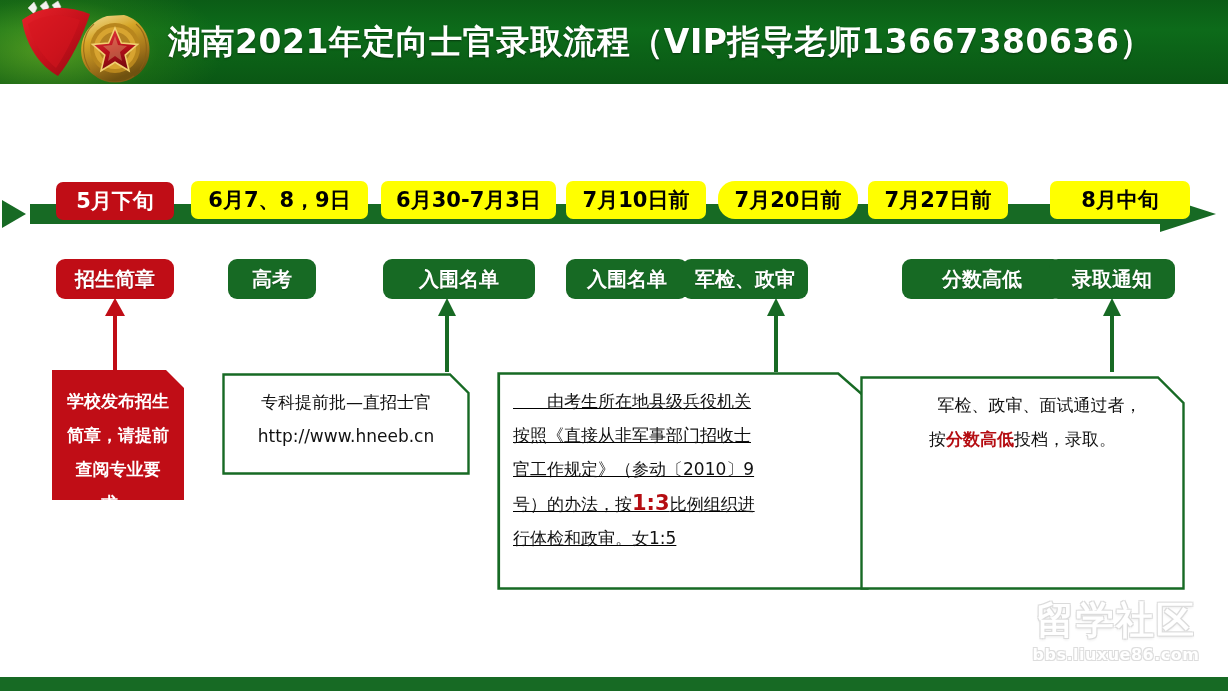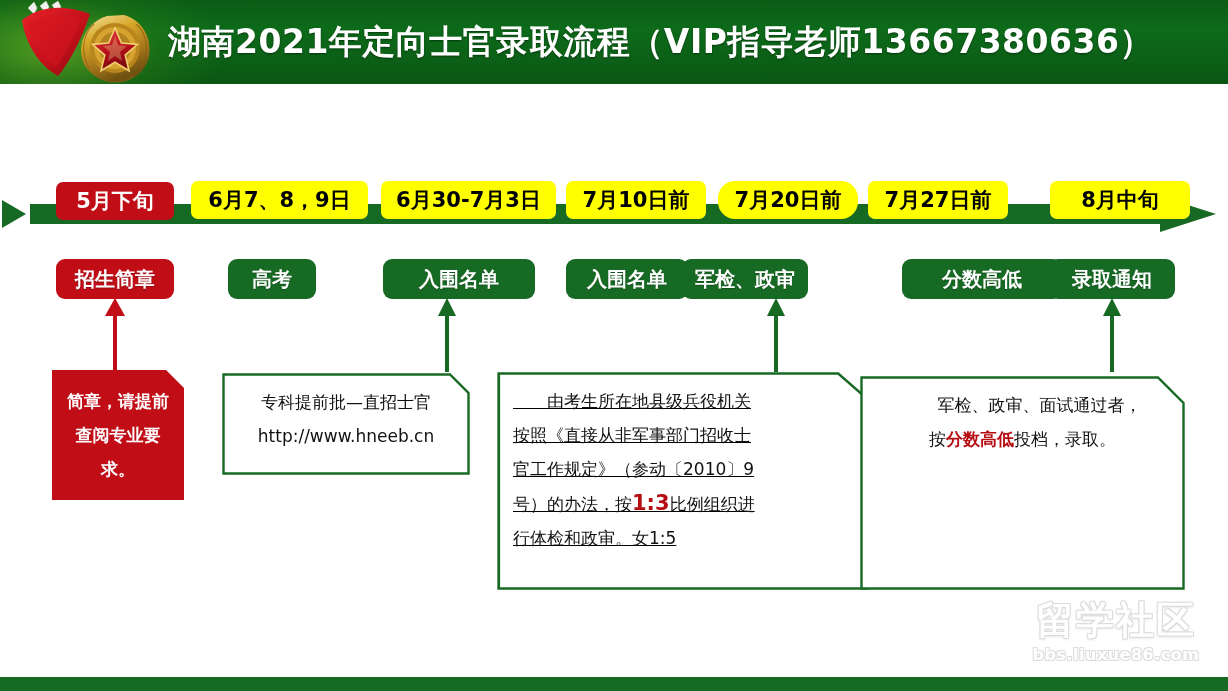--- a/index.html
+++ b/index.html
@@ -303,20 +303,21 @@
       <rect x="1110" y="14" width="4" height="62" fill="#176a24"></rect>
       <path d="M1112 2 L1121 20 L1103 20 Z" fill="#176a24"></path>
     </g>
   </svg>
 
   <div class="desc filled" style="left:52px; top:370px; width:132px; height:130px;">
     <svg class="desc-svg" viewBox="0 0 132 130" preserveAspectRatio="none">
       <path d="M0 0 L114 0 L132 18 L132 130 L0 130 Z" fill="#c00d16"></path>
     </svg>
     <div class="desc-text">
+      <div>学校发布招生</div>
       <div>简章，请提前</div>
       <div>查阅专业要求。</div>
     </div>
   </div>
 
   <div class="desc outline center" style="left:222px; top:373px; width:248px; height:102px;">
     <svg class="desc-svg" viewBox="0 0 248 102" preserveAspectRatio="none">
       <path d="M1.5 1.5 L228 1.5 L246.5 20 L246.5 100.5 L1.5 100.5 Z" fill="#ffffff" stroke="#176a24" stroke-width="2.4"></path>
     </svg>
     <div class="desc-text">

